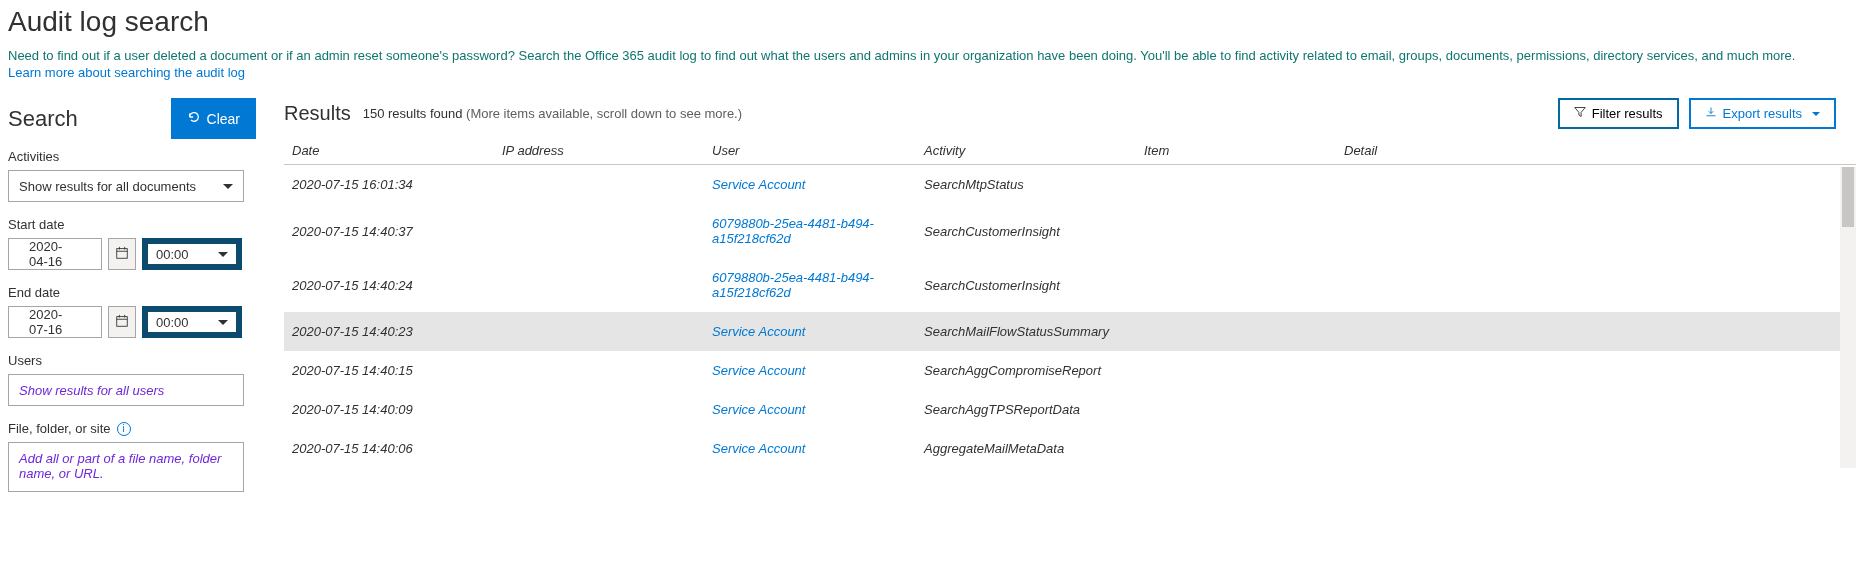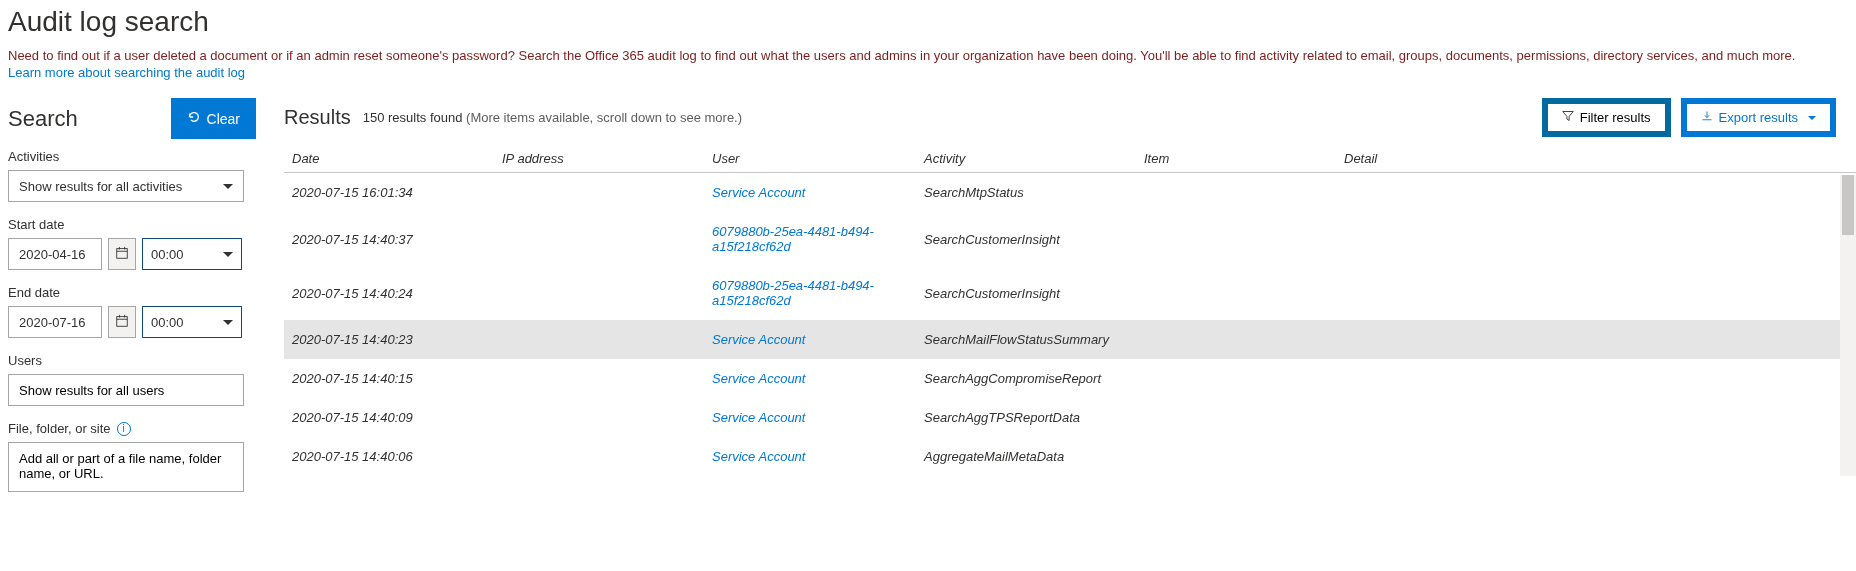--- a/index.html
+++ b/index.html
@@ -5,21 +5,21 @@
   * { box-sizing: border-box; margin: 0; padding: 0; }
   body {
     font-family: "Segoe UI", Arial, sans-serif;
     color: #323130;
     background: #fff;
     font-size: 13px;
     padding: 6px 0 0 8px;
     width: 1856px;
   }
   h1 { font-weight: 300; font-size: 28px; margin-bottom: 10px; }
-  .intro { font-size: 13px; color: #7f1d1d; margin-bottom: 2px; max-width: 1820px; }
+  .intro { font-size: 13px; color: #0f766e; margin-bottom: 2px; max-width: 1820px; }
   .link { color: #0078d4; cursor: pointer; }
   .main { display: flex; margin-top: 18px; }
   .sidebar { width: 248px; flex: 0 0 248px; }
   .sidebar-head { display: flex; align-items: center; justify-content: space-between; margin-bottom: 10px; }
   .sidebar-head h2 { font-weight: 400; font-size: 22px; }
   .clear-btn {
     background: #0078d4; color: #fff; border: none;
     padding: 12px 16px; font-size: 14px; cursor: pointer;
     display: inline-flex; align-items: center; gap: 6px;
   }
@@ -27,36 +27,36 @@
   .field-label { font-size: 13px; color: #323130; margin-bottom: 6px; display: flex; align-items: center; gap: 6px;}
   .field-block { margin-bottom: 15px; }
   .dropdown, .textbox, .textarea-box {
     border: 1px solid #a6a6a6; background: #fff; height: 32px;
     display: flex; align-items: center; padding: 0 10px;
     font-size: 13px; cursor: pointer; width: 236px;
   }
   .dropdown .spacer { flex: 1; }
   .caret { width: 0; height: 0; border-left: 5px solid transparent; border-right: 5px solid transparent; border-top: 5px solid #323130; margin-left: 10px; }
   .date-row { display: flex; gap: 6px; }
-  .date-input { border: 1px solid #a6a6a6; height: 32px; width: 94px; display:flex; align-items:center; padding:0 10px; font-size:13px;}
+  .date-input { border: 1px solid #a6a6a6; height: 32px; width: 94px; display:flex; align-items:center; padding:0 20px; font-size:13px;}
   .date-cal-btn { border:1px solid #a6a6a6; background:#f3f2f1; height:32px; width:28px; display:flex; align-items:center; justify-content:center; cursor:pointer;}
   .date-cal-btn svg{width:14px;height:14px;}
-  .time-sel { border:1px solid #0c4a6e; height:32px; width:100px; display:flex; align-items:center; padding:0 8px; font-size:13px; justify-content:space-between; cursor:pointer;}
+  .time-sel { border:6px solid #0c4a6e; height:32px; width:100px; display:flex; align-items:center; padding:0 8px; font-size:13px; justify-content:space-between; cursor:pointer;}
   .textbox { color:#666; cursor:text;}
-  .placeholder-text{color:#000000;}
+  .placeholder-text{color:#6d28d9;font-style:italic;}
   .textarea-box { height:50px; align-items:flex-start; padding:8px 10px; color:#666; cursor:text; width:236px;}
   .info-icon { width:14px; height:14px; border:1px solid #0078d4; border-radius:50%; color:#0078d4; font-size:10px; display:inline-flex; align-items:center; justify-content:center;}
   
   .content { flex: 1; margin-left: 28px; }
   .results-head { display: flex; align-items: center; margin-bottom: 8px; }
   .results-head h2 { font-weight: 400; font-size: 20px; margin-right: 12px; }
   .results-count { font-size: 13px; color: #323130; }
   .results-hint { color: #605e5c; }
   .results-actions { margin-left: auto; display: flex; gap: 10px; padding-right: 20px;}
-  .outline-btn { border:6px solid #0369a1; background:#fff; padding:6px 14px; font-size:13px; cursor:pointer; display:inline-flex; align-items:center; gap:6px;}
+  .outline-btn { border:2px solid #0369a1; background:#fff; padding:6px 14px; font-size:13px; cursor:pointer; display:inline-flex; align-items:center; gap:6px;}
   .outline-btn.blue { border-color:#0078d4; color:#0078d4;}
   .outline-btn svg{width:12px;height:12px;}
   .dropdown-caret-sm{width:0;height:0;border-left:4px solid transparent;border-right:4px solid transparent;border-top:4px solid #0078d4;margin-left:4px;}
   
   .table-wrap { position: relative; }
   .tbl { width: 100%; border-collapse: collapse; font-style: italic; }
   .tbl th { text-align:left; font-weight:400; font-size:13px; padding:6px 8px; border-bottom:1px solid #c8c6c4;}
   .tbl td { font-size:13px; padding:12px 8px; vertical-align:middle;}
   .tbl tbody tr { cursor:pointer;margin-top:20px; }
   .tbl tbody tr.selected { background:#e5e5e5; }
@@ -88,21 +88,21 @@
               <path d="M3 8a5 5 0 1 1 1.5 3.5M3 8V4M3 8h4"></path>
             </svg>
         </span>
         <span>Clear</span>
       </button>
     </div>
 
     <div class="field-block">
       <div class="field-label">Activities</div>
       <div class="dropdown">
-        <span>Show results for all activities</span>
+        <span>Show results for all documents</span>
         <span class="spacer"></span>
         <span class="caret"></span>
       </div>
     </div>
 
     <div class="field-block">
       <div class="field-label">Start date</div>
       <div class="date-row">
         <div class="date-input">2020-04-16</div>
         <div class="date-cal-btn">

